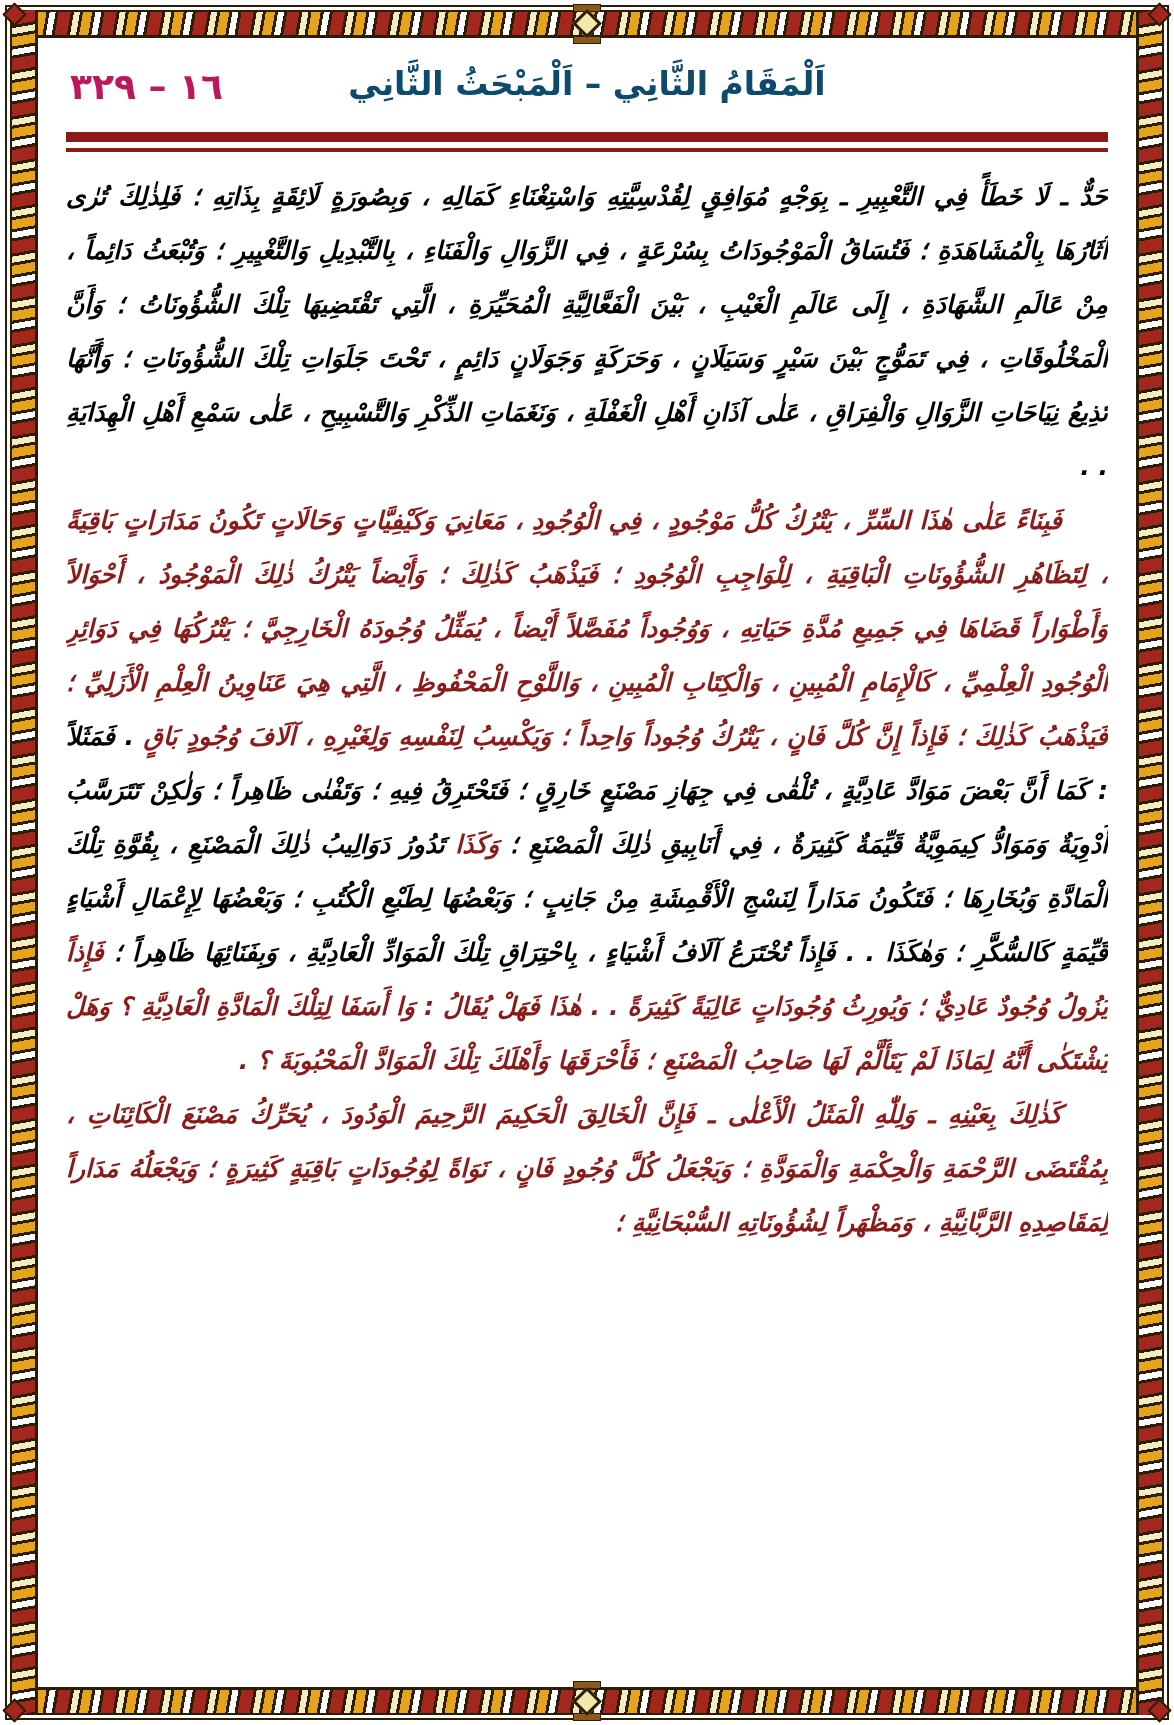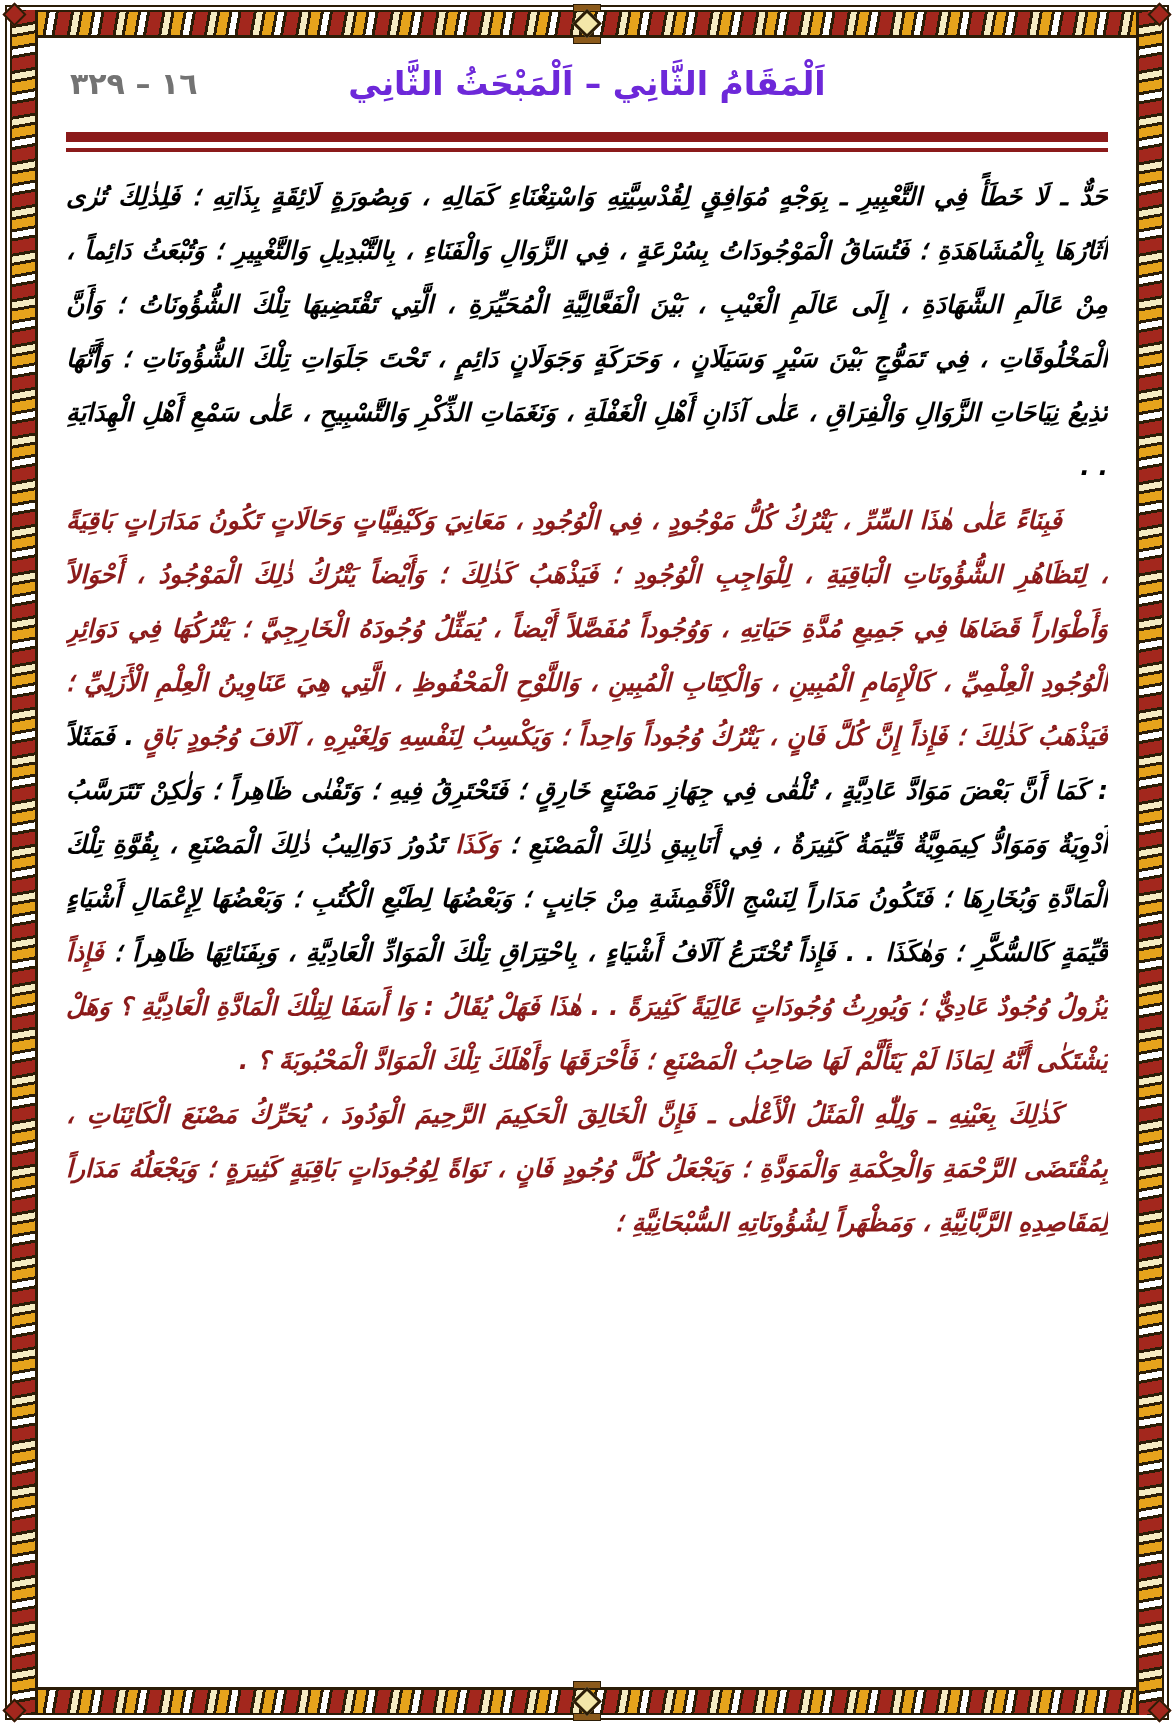--- a/index.html
+++ b/index.html
@@ -75,27 +75,27 @@
     overflow:hidden;
   }
   .header {
     position:relative;
     height:62px;
     margin-top:12px;
   }
   .page-title {
     text-align:center;
     font-size:33px; font-weight:bold;
-    color:#6d28d9;
+    color:#0c4a6e;
     letter-spacing:0.5px;
   }
   .page-number {
     position:absolute; left:4px; top:2px;
-    font-size:30px; font-weight:bold;
-    color:#737373;
+    font-size:36px; font-weight:bold;
+    color:#be185d;
     direction:rtl;
   }
   .double-rule {
     height:6px;
     border-top:10px solid #8b1a1a;
     border-bottom:4px solid #8b1a1a;
     margin:6px 0 18px 0;
   }
   .body-text {
     font-size:25px; font-weight:bold;

